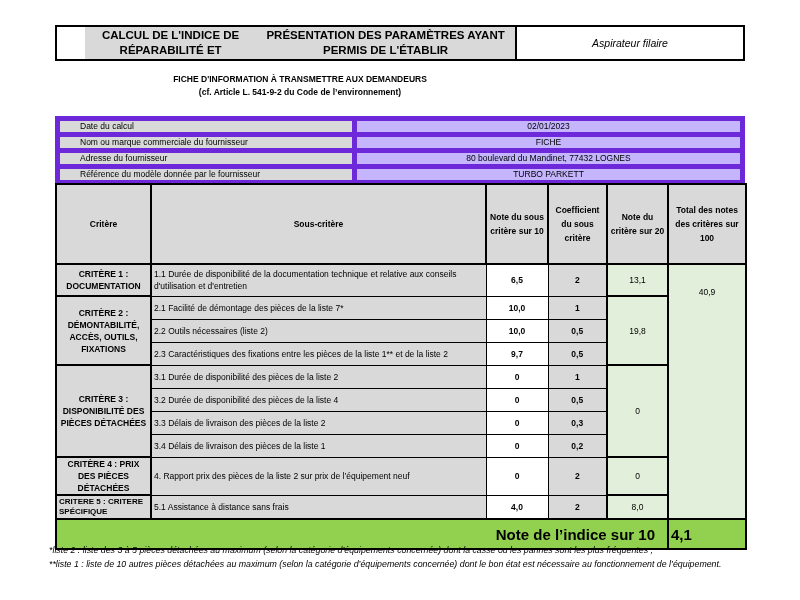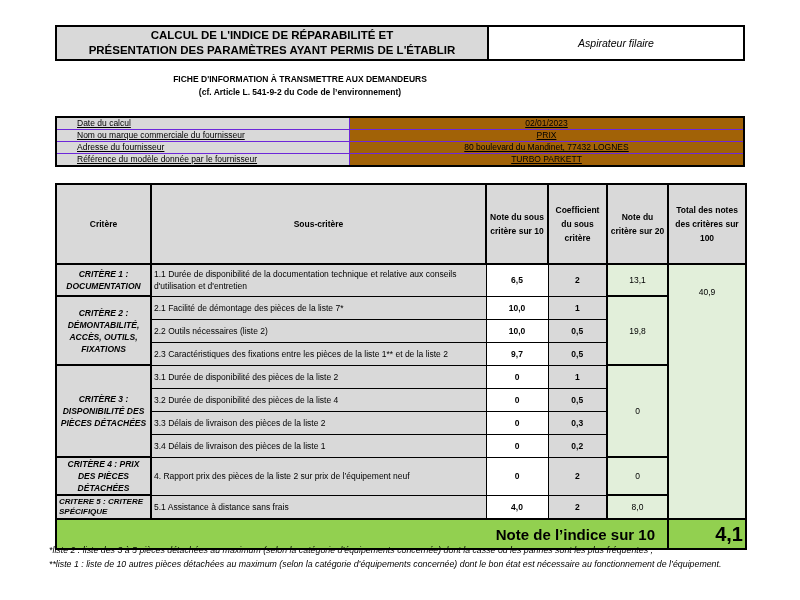--- a/index.html
+++ b/index.html
@@ -2,45 +2,45 @@
 <html><head>
 <meta charset="utf-8">
 <style>
   html, body { margin:0; padding:0; background:#ffffff; }
   body { width:800px; height:600px; position:relative; overflow:hidden;
          font-family:"Liberation Sans", "DejaVu Sans", sans-serif; color:#000; }
   .abs { position:absolute; box-sizing:border-box; }
   
   .title-box { left:55px; top:25px; width:690px; height:36px; border:2px solid #000; display:flex; }
   .title-left { width:430px; background:#d9d9d9; border-right:2px solid #000;
-                display:flex; flex-direction:column; justify-content:center; align-items:center;
-                font-weight:bold; font-size:11.5px; line-height:15px; text-align:center; }
+                display:flex; flex-direction:row; justify-content:center; align-items:center;
+                font-weight:bold; font-size:11.5px; line-height:15px; text-align:center;margin-left:28px; }
   .title-right { flex:1; display:flex; align-items:center; justify-content:center;
                  font-style:italic; font-size:10.5px;border-radius:9px; }
   .subtitle { left:55px; width:490px; top:73px; text-align:center; font-weight:bold; font-size:8.5px; line-height:13px; }
   
   .info { left:55px; top:116px; width:690px; border:2px solid #000; border-collapse:collapse; }
   table { border-collapse:collapse; }
-  .info td { font-size:8.5px; height:11px; padding:0 20px; border:1px solid #6d28d9; line-height:11px;text-decoration:underline; }
+  .info td { font-size:8.5px; height:11px; padding:0 20px; border:5px solid #6d28d9; line-height:11px; }
   .info td.lbl { background:#d9d9d9; width:252px; }
-  .info td.val { background:#a16207; text-align:center; }
+  .info td.val { background:#c4b5fd; text-align:center; }
   
   .main { left:55px; top:183px; width:690px; border:2px solid #000; table-layout:fixed; }
   .main td, .main th { border:1px solid #000; font-size:8.5px; padding:0 2px; box-sizing:border-box; }
   .main th { background:#d9d9d9; font-weight:bold; height:80px; text-align:center; line-height:14px; border:2px solid #000; }
-  .crit { background:#d9d9d9; font-weight:bold; text-align:center; line-height:12px; border:2px solid #000 !important;font-style:italic; }
+  .crit { background:#d9d9d9; font-weight:bold; text-align:center; line-height:12px; border:2px solid #000 !important; }
   .crit-small { font-size:8px !important; text-align:left; line-height:10px; }
   .sc { background:#d9d9d9; text-align:left; line-height:12px; }
   .ns { background:#ffffff; text-align:center; font-weight:bold; }
   .cf { background:#d9d9d9; text-align:center; font-weight:bold; }
   .nc { background:#e2efda; text-align:center; font-weight:normal; border:2px solid #000 !important; }
   .tot { background:#e2efda; text-align:center; vertical-align:top; padding-top:22px !important; border:2px solid #000 !important; }
   .final td { background:#92d050; font-weight:bold; height:30px; border:2px solid #000; }
   .final .flabel { text-align:right; font-size:15px; padding-right:12px; border-right:2px solid #000; }
-  .final .fval { text-align:right; font-size:20px;margin-top:48px; }
+  .final .fval { text-align:left; font-size:15px;margin-top:48px; }
   .foot { left:49px; top:543px; width:700px; font-style:italic; font-size:8.8px; line-height:14px; }
 </style>
 </head>
 <body>
 
 <div class="abs title-box">
   <div class="title-left">
     <div>CALCUL DE L'INDICE DE RÉPARABILITÉ ET</div>
     <div>PRÉSENTATION DES PARAMÈTRES AYANT PERMIS DE L'ÉTABLIR</div>
   </div>
@@ -53,21 +53,21 @@
 </div>
 
 <table class="abs info">
   <tbody>
       <tr>
     <td class="lbl">Date du calcul</td>
     <td class="val">02/01/2023</td>
   </tr>
   <tr>
     <td class="lbl">Nom ou marque commerciale du fournisseur</td>
-    <td class="val">PRIX</td>
+    <td class="val">FICHE</td>
   </tr>
   <tr>
     <td class="lbl">Adresse du fournisseur</td>
     <td class="val">80 boulevard du Mandinet, 77432 LOGNES</td>
   </tr>
   <tr>
     <td class="lbl">Référence du modèle donnée par le fournisseur</td>
     <td class="val">TURBO PARKETT</td>
   </tr>
 </tbody>

